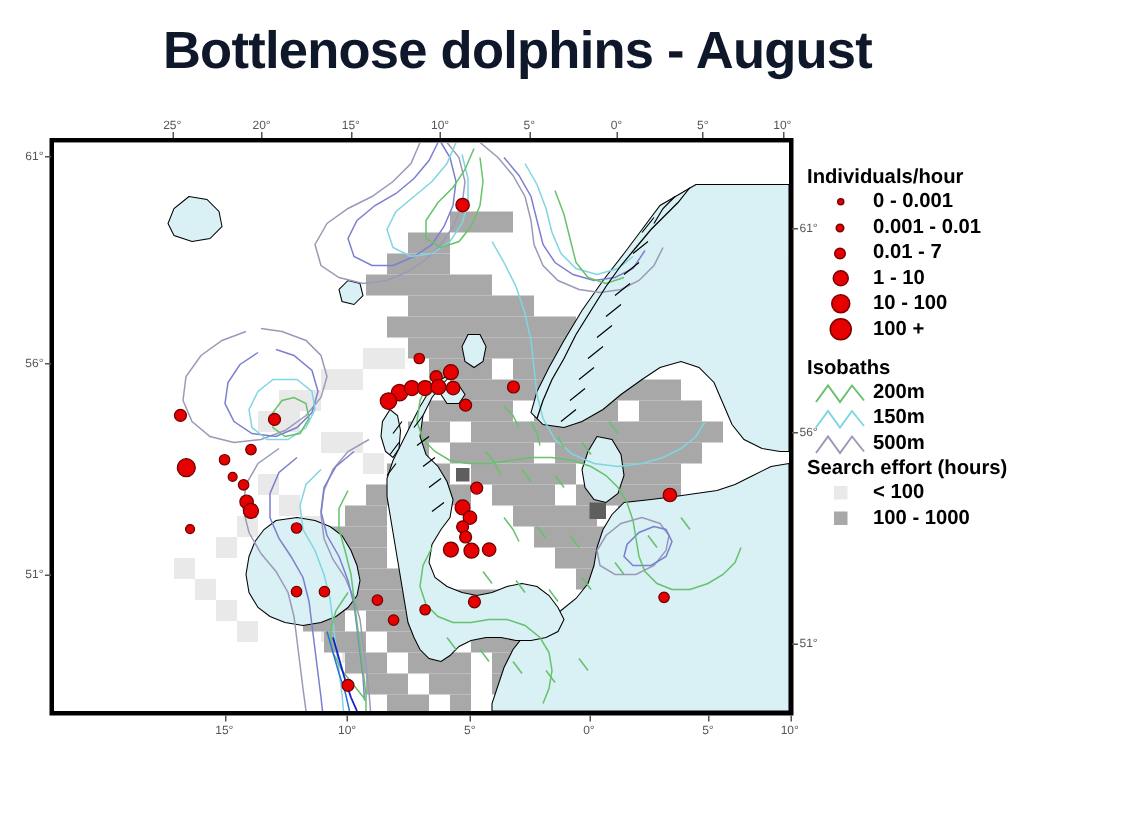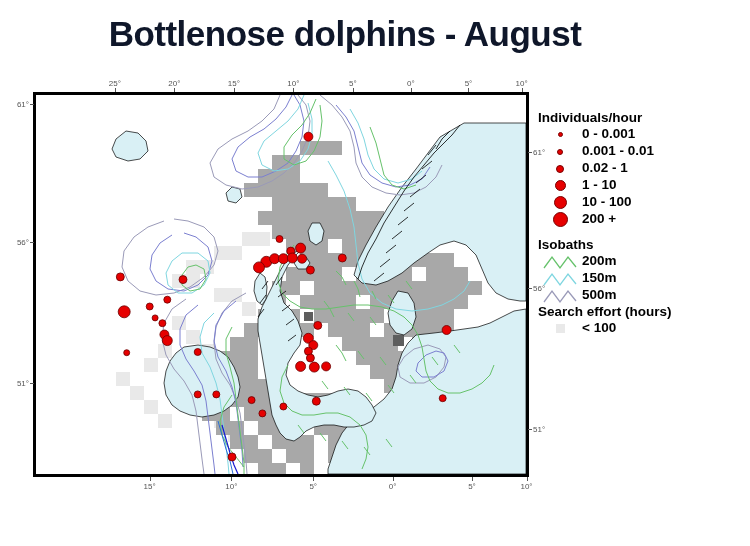--- a/index.html
+++ b/index.html
@@ -585,39 +585,39 @@
         <div class="leg-row">
           <span class="leg-sym">
             <span class="dot" style="width: 4px; height: 4px; background: rgb(230, 0, 0);"></span>
           </span>
           <span class="leg-txt">0.001 - 0.01</span>
         </div>
         <div class="leg-row">
           <span class="leg-sym">
             <span class="dot" style="width: 6px; height: 6px; background: rgb(230, 0, 0);"></span>
           </span>
-          <span class="leg-txt">0.02 - 1</span>
+          <span class="leg-txt">0.01 - 7</span>
         </div>
         <div class="leg-row">
           <span class="leg-sym">
             <span class="dot" style="width: 9px; height: 9px; background: rgb(230, 0, 0);"></span>
           </span>
           <span class="leg-txt">1 - 10</span>
         </div>
         <div class="leg-row">
           <span class="leg-sym">
             <span class="dot" style="width: 11px; height: 11px; background: rgb(230, 0, 0);"></span>
           </span>
           <span class="leg-txt">10 - 100</span>
         </div>
         <div class="leg-row">
           <span class="leg-sym">
             <span class="dot" style="width: 13px; height: 13px; background: rgb(230, 0, 0);"></span>
           </span>
-          <span class="leg-txt">200 +</span>
+          <span class="leg-txt">100 +</span>
         </div>
       </div>
   </div>
 
   <div id="isobath-block">
     <div class="leg-head">Isobaths</div>
     <div id="iso-rows">
         <div class="leg-row">
           <span class="leg-sym">
             <svg width="36" height="16" class="zig">
@@ -647,16 +647,22 @@
 
   <div id="effort-block">
     <div class="leg-head">Search effort (hours)</div>
     <div id="eff-rows">
         <div class="leg-row">
           <span class="leg-sym">
             <span class="sq" style="background: rgb(233, 233, 233);"></span>
           </span>
           <span class="leg-txt">&lt; 100</span>
         </div>
+        <div class="leg-row">
+          <span class="leg-sym">
+            <span class="sq" style="background: rgb(168, 168, 168);"></span>
+          </span>
+          <span class="leg-txt">100 - 1000</span>
+        </div>
       </div>
   </div>
 
 </div>
 
 </body></html>

